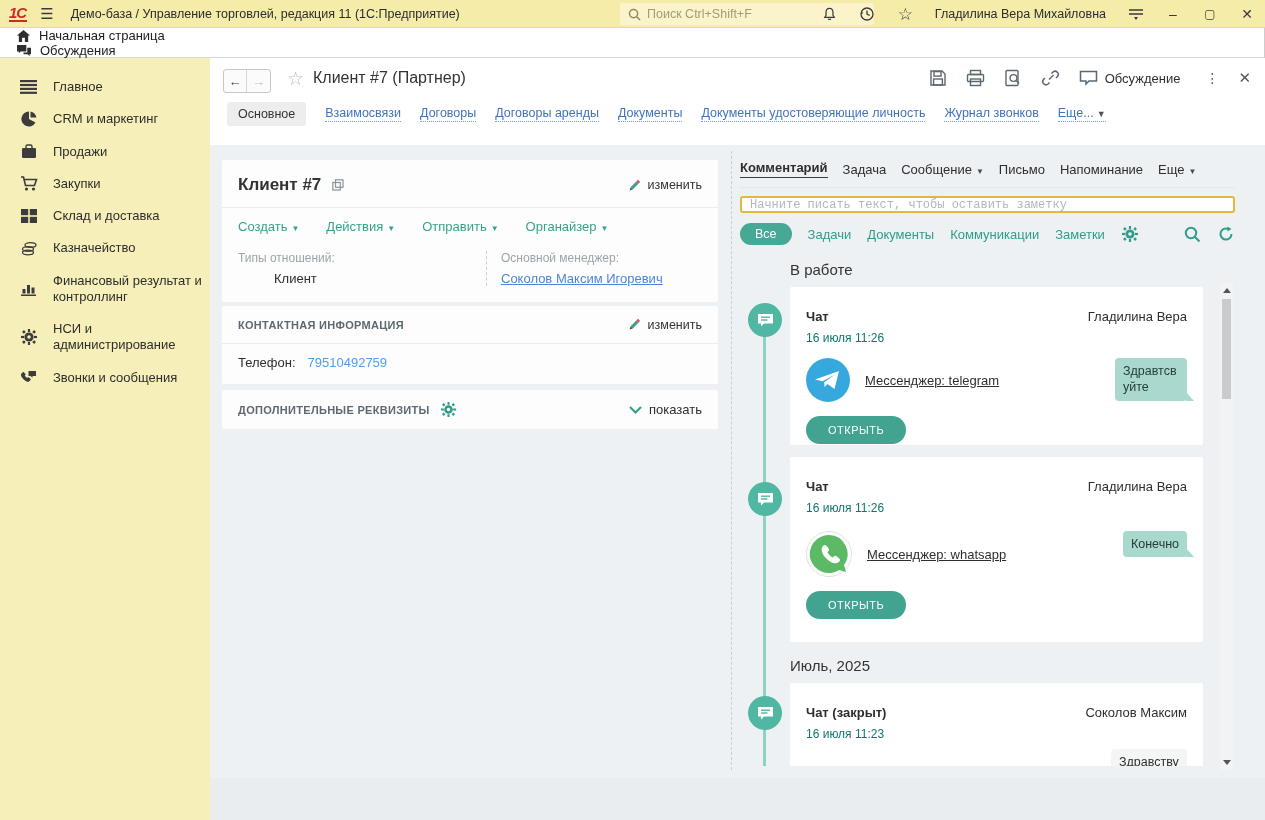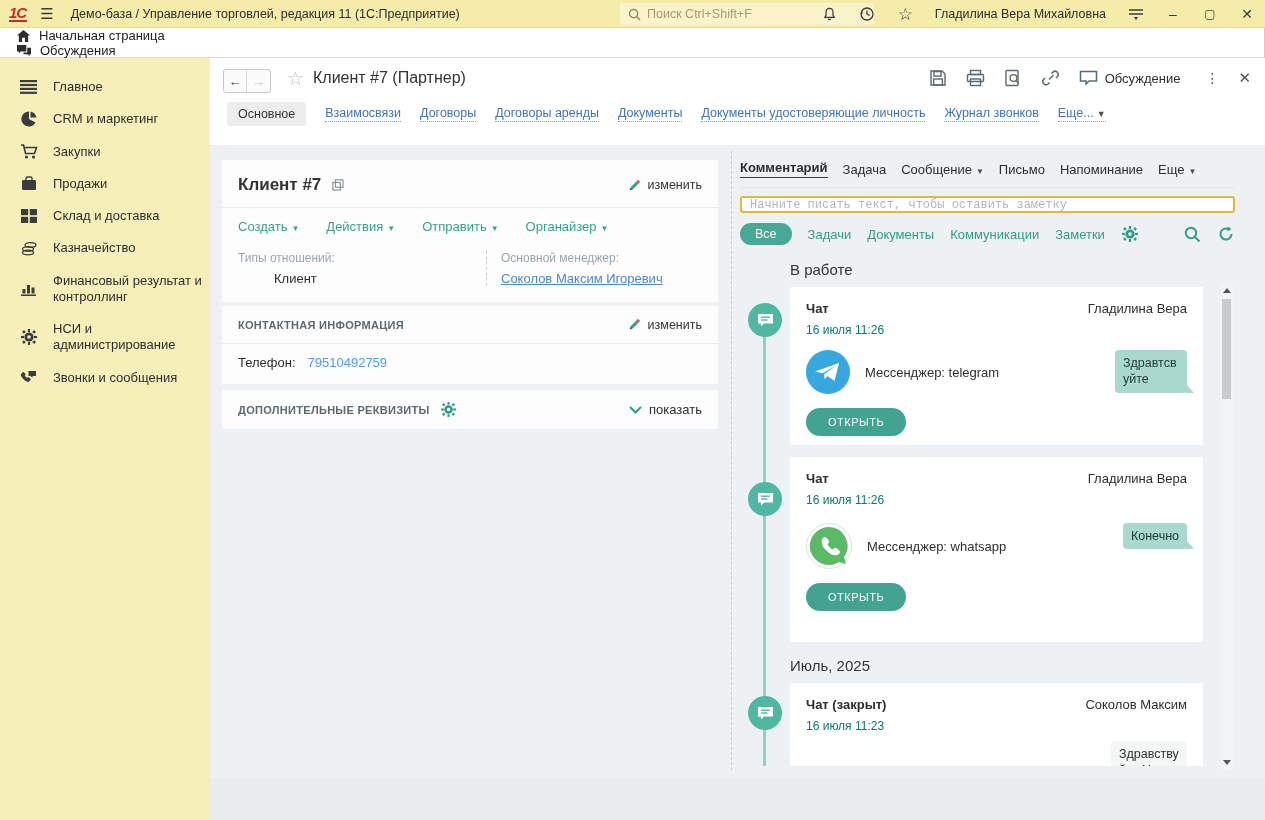--- a/index.html
+++ b/index.html
@@ -92,27 +92,27 @@
   .chip-all { background:#47a895; color:#fff; font-size:12.5px; border-radius:12px; padding:4px 15px; cursor:pointer; }
   .chip { color:#2f9d8a; cursor:pointer; }
   .chips .spacer { margin-left:auto; }
   .tool-ic { width:18px; height:18px; display:flex; align-items:center; justify-content:center; cursor:pointer; }
 
   .feed { position:relative; margin-top:13px; height:508px; overflow:hidden; }
   .tl-line { position:absolute; left:23px; top:60px; bottom:-4px; width:3px; background:#8fd2c3; }
   .tl-node { position:absolute; left:8px; width:34px; height:34px; border-radius:50%; background:#4fb7a2; display:flex; align-items:center; justify-content:center; }
   .grp-title { margin:0 0 9px 50px; font-size:15px; color:#333; padding-top:3px; }
   .grp-title.second { margin-top:9px; }
-  .fcard { margin-left:50px; width:413px; background:#fff; border-radius:2px; padding:14px 16px; margin-bottom:12px; position:relative; }
+  .fcard { margin-left:50px; width:413px; background:#fff; border-radius:2px; padding:22px 16px; margin-bottom:12px; position:relative; }
   .frow1 { display:flex; font-size:13px; color:#2e2e2e; }
   .ftitle { font-weight:bold; }
   .fauthor { margin-left:auto; }
   .fdate { margin-top:7px; font-size:12px; color:#0f766e; }
   .fmid { margin-top:13px; display:flex; align-items:center; }
-  .msgr-label { margin-left:15px; font-size:13px; color:#2e2e2e; }
+  .msgr-label { margin-left:15px; font-size:13px; color:#2e2e2e;text-decoration:underline; }
   .bubble { margin-left:auto; background:#a9d8ce; color:#263d38; border-radius:4px; padding:5px 8px; font-size:12.5px; line-height:1.3; max-width:72px; overflow-wrap:anywhere; position:relative; align-self:flex-start; }
   .bubble::after { content:""; position:absolute; right:-7px; bottom:0; border-left:8px solid #a9d8ce; border-top:9px solid transparent; }
   .bubble.gray { background:#f4f5f5; color:#2e2e2e; max-width:76px; }
   .bubble.gray::after { border-left-color:#f4f5f5; }
   .open-btn { display:inline-block; margin-top:14px; background:#42a391; color:#fff; font-size:11px; letter-spacing:.5px; border-radius:14px; padding:8px 22px; cursor:pointer; }
   .c3-bubblewrap { display:flex; margin-top:8px; }
 
   
   .vscroll { position:absolute; right:32px; top:138px; width:13px; height:487px; background:#f1f3f4; }
   .vs-up, .vs-down { position:absolute; left:0; width:13px; height:14px; display:flex; align-items:center; justify-content:center; }
@@ -210,36 +210,36 @@
     <span class="ic">
       <svg width="16" height="16" viewBox="0 0 16 16">
           <path d="M8 8 L8 0.5 A7.5 7.5 0 1 0 14.5 11.5 Z" fill="#3c3c3c"></path>
           <path d="M9.5 6.5 L9.5 0.6 A7.5 7.5 0 0 1 15.4 6.5 Z" fill="#3c3c3c"></path>
         </svg>
     </span>
     <span class="lbl">CRM и маркетинг</span>
   </div>
   <div class="sb-item">
     <span class="ic">
+      <svg width="16" height="15" viewBox="0 0 16 15">
+          <path d="M5 4 V2.5 A1.5 1.5 0 0 1 6.5 1 H9.5 A1.5 1.5 0 0 1 11 2.5 V4" fill="none" stroke="#3c3c3c" stroke-width="1.4"></path>
+          <rect x="1" y="4" width="14" height="10" rx="1.2" fill="#3c3c3c"></rect>
+        </svg>
+    </span>
+    <span class="lbl">Продажи</span>
+  </div>
+  <div class="sb-item">
+    <span class="ic">
       <svg width="18" height="16" viewBox="0 0 18 16">
           <path d="M1 1 H3.5 L5.5 9.5 H14.5 L16.5 3.5 H4.2" fill="none" stroke="#3c3c3c" stroke-width="1.6"></path>
           <circle cx="6.5" cy="13" r="1.6" fill="#3c3c3c"></circle>
           <circle cx="13.5" cy="13" r="1.6" fill="#3c3c3c"></circle>
         </svg>
     </span>
     <span class="lbl">Закупки</span>
-  </div>
-  <div class="sb-item">
-    <span class="ic">
-      <svg width="16" height="15" viewBox="0 0 16 15">
-          <path d="M5 4 V2.5 A1.5 1.5 0 0 1 6.5 1 H9.5 A1.5 1.5 0 0 1 11 2.5 V4" fill="none" stroke="#3c3c3c" stroke-width="1.4"></path>
-          <rect x="1" y="4" width="14" height="10" rx="1.2" fill="#3c3c3c"></rect>
-        </svg>
-    </span>
-    <span class="lbl">Продажи</span>
   </div>
   <div class="sb-item">
     <span class="ic">
       <svg width="16" height="14" viewBox="0 0 16 14">
           <g fill="#3c3c3c">
             <rect x="0" y="0" width="7.2" height="6.2"></rect>
             <rect x="8.8" y="0" width="7.2" height="6.2"></rect>
             <rect x="0" y="7.8" width="7.2" height="6.2"></rect>
             <rect x="8.8" y="7.8" width="7.2" height="6.2"></rect>
           </g>

